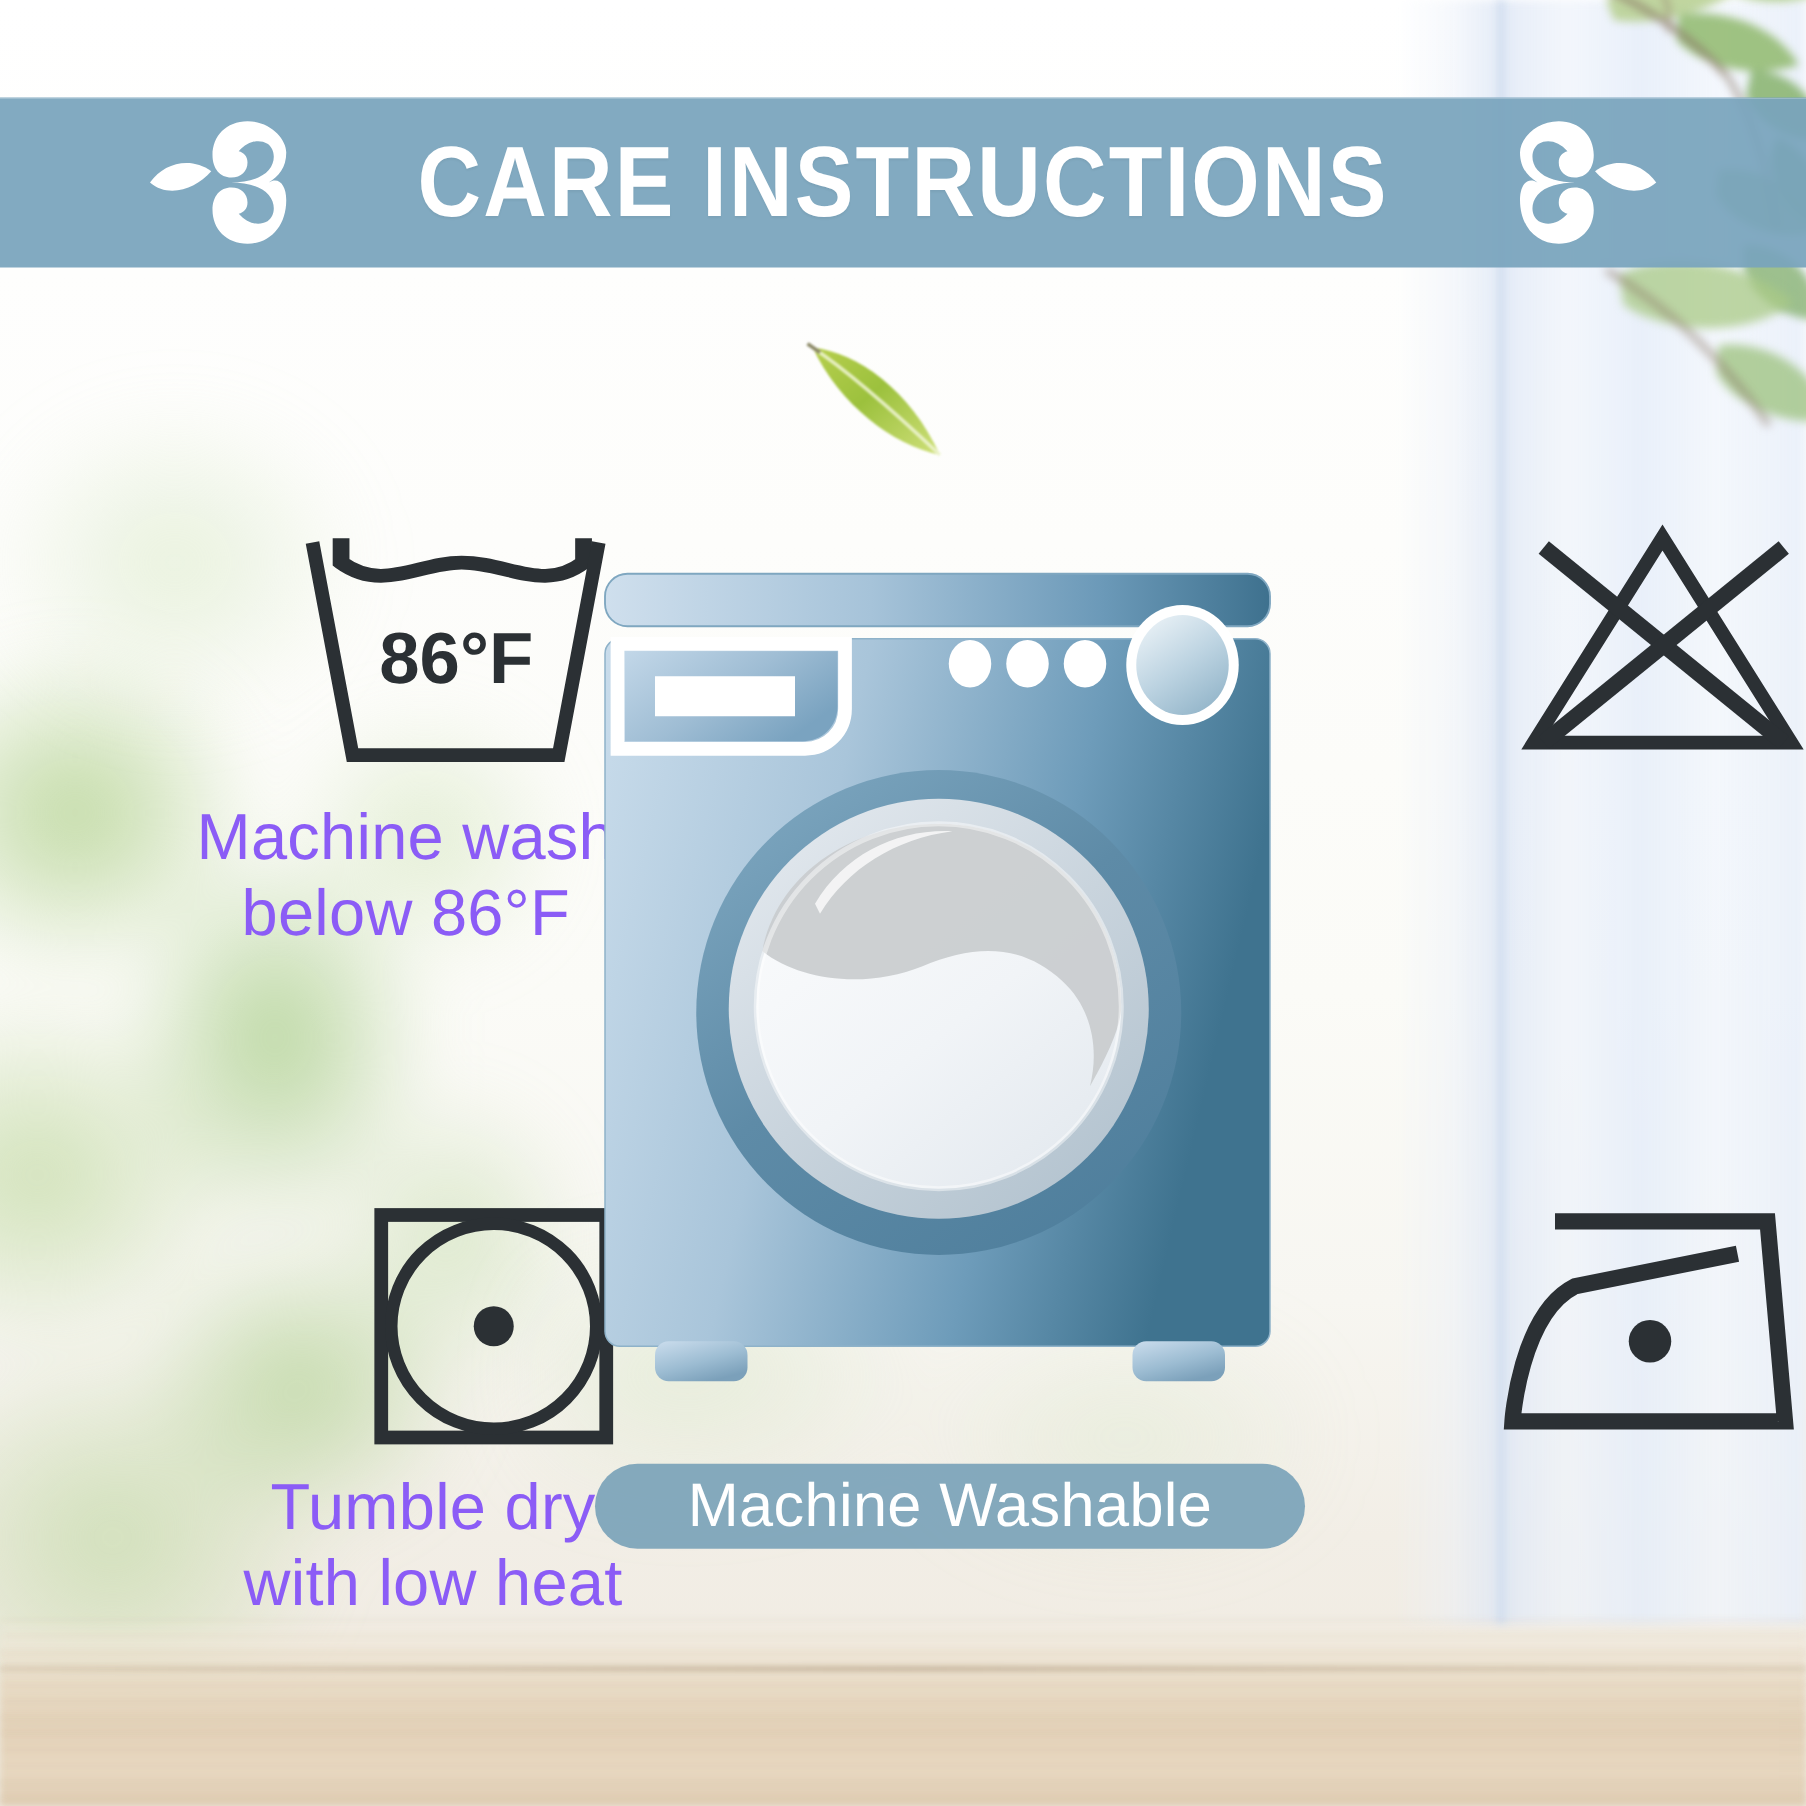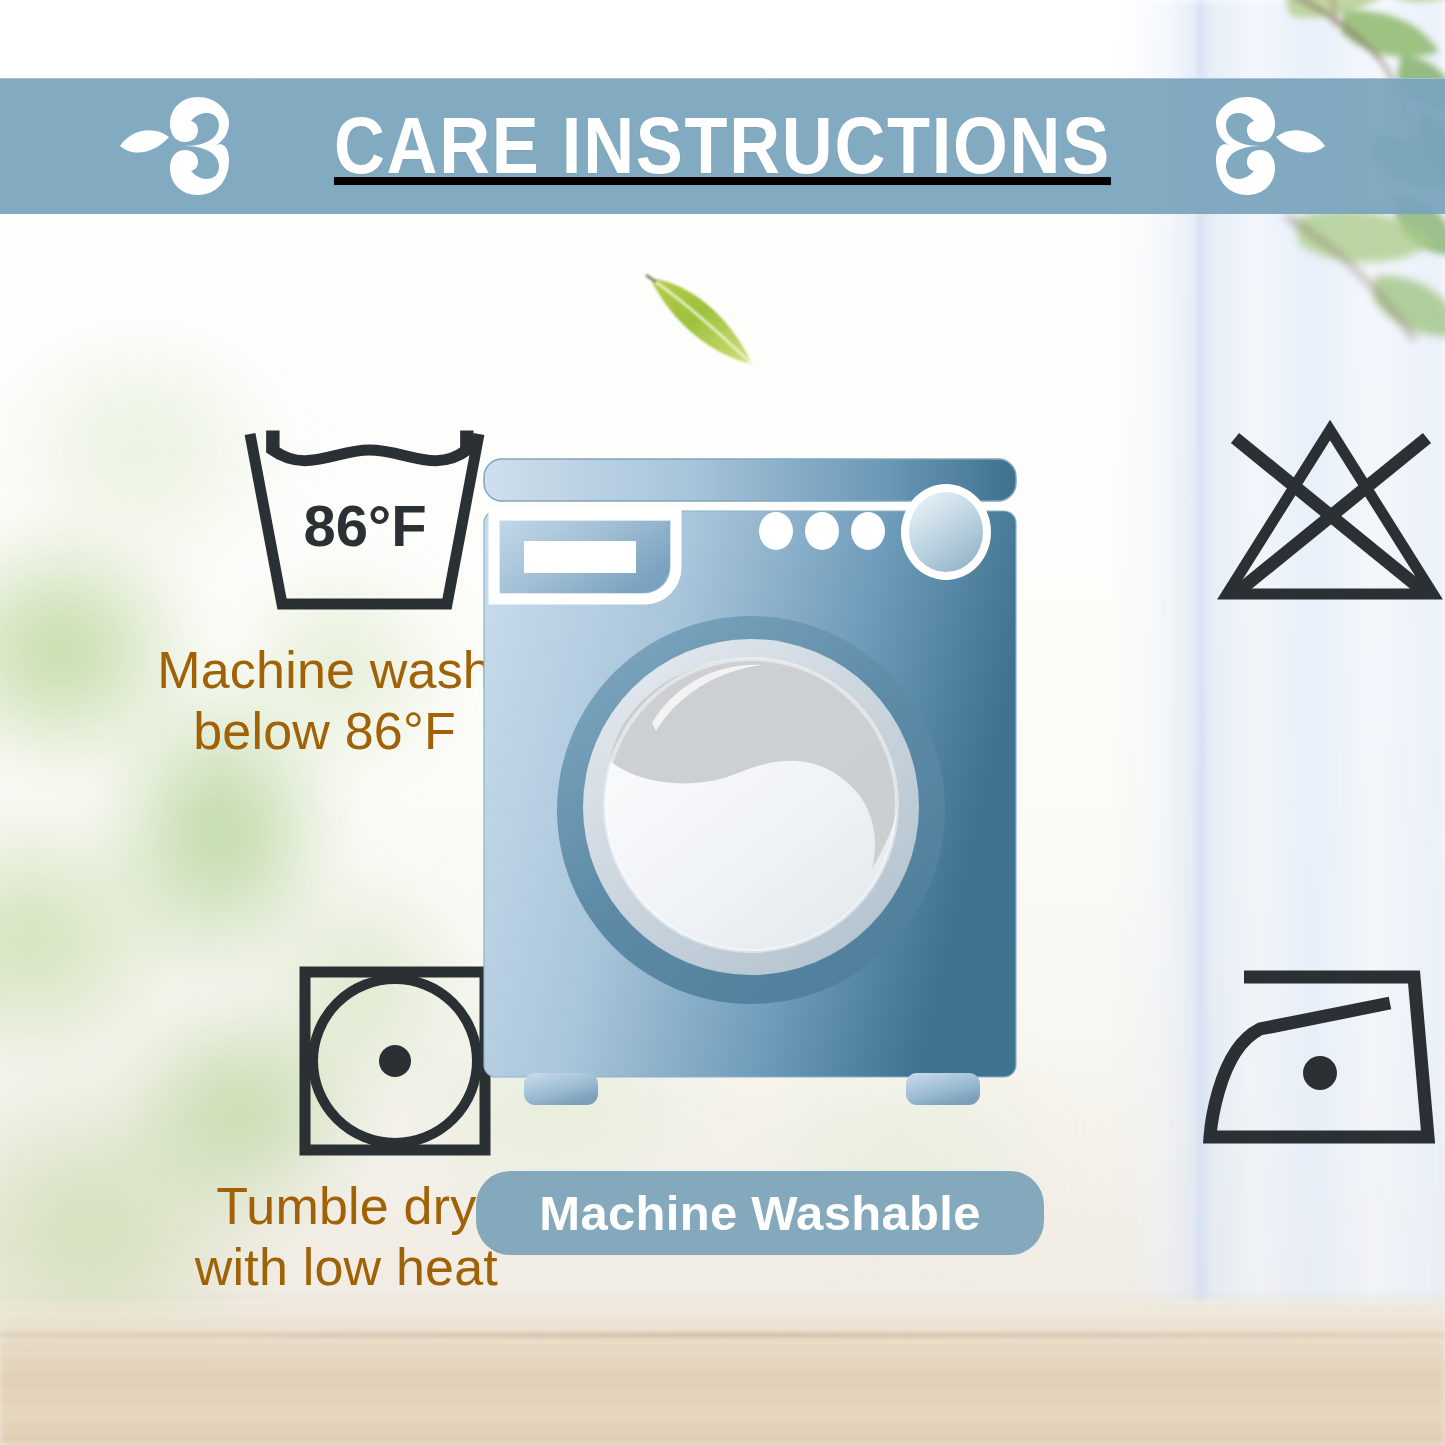--- a/index.html
+++ b/index.html
@@ -93,55 +93,54 @@
     background:linear-gradient(to right,rgba(180,158,128,.20),rgba(150,126,96,.40),rgba(180,158,128,.20));
     filter:blur(2px);
   }
 
   
   .banner{
     position:absolute;left:0;top:78px;width:1445px;height:136px;
     background:rgba(120,164,188,.93);
     display:flex;align-items:center;justify-content:center;
     box-shadow:0 1px 0 rgba(255,255,255,.3) inset;
-    text-decoration:underline;
   }
   .banner-title{
     color:#ffffff;font-size:80px;line-height:1;font-weight:bold;
     letter-spacing:2px;transform:scaleX(.88);transform-origin:center;
     white-space:nowrap;text-shadow:0 1px 2px rgba(0,0,0,.05);
     font-family:"Liberation Sans Narrow","Liberation Sans","DejaVu Sans Condensed",sans-serif;
   }
   .fleur{width:120px;height:110px;flex:0 0 auto;}
   .fleur.right{transform:scaleX(-1);}
   .banner-gap{width:46px;}
 
   
   .leaf-float{position:absolute;left:642px;top:272px;width:120px;height:98px;filter:blur(.9px);}
 
   
   .care-block{position:absolute;display:flex;flex-direction:column;align-items:flex-end;}
   .care-icon{display:block;}
   .care-label{
-    margin-top:16px;text-align:center;color:#a16207;
+    margin-top:16px;text-align:center;color:#8b5cf6;
     font-size:52px;line-height:61px;letter-spacing:.2px;white-space:pre-line;
   }
   #block-wash{left:32px;top:424px;width:460px;}
   #block-bleach{left:1000px;top:416px;width:455px;}
   #block-dry{left:58px;top:960px;width:440px;}
   #block-iron{left:1010px;top:965px;width:440px;}
 
   
   .machine{position:absolute;left:480px;top:455px;width:540px;height:668px;}
 
   
   .badge{
-    position:absolute;left:476px;top:1171px;width:568px;height:84px;
+    position:absolute;left:476px;top:1171px;width:568px;height:68px;
     background:rgba(124,164,185,.93);border-radius:34px;
-    display:flex;align-items:center;justify-content:center;font-weight:bold;
+    display:flex;align-items:center;justify-content:center;
   }
   .badge-text{
     color:#ffffff;font-size:49px;line-height:1;letter-spacing:.3px;white-space:nowrap;
   }
 </style>
 </head>
 <body>
 
 <div id="root">
 

